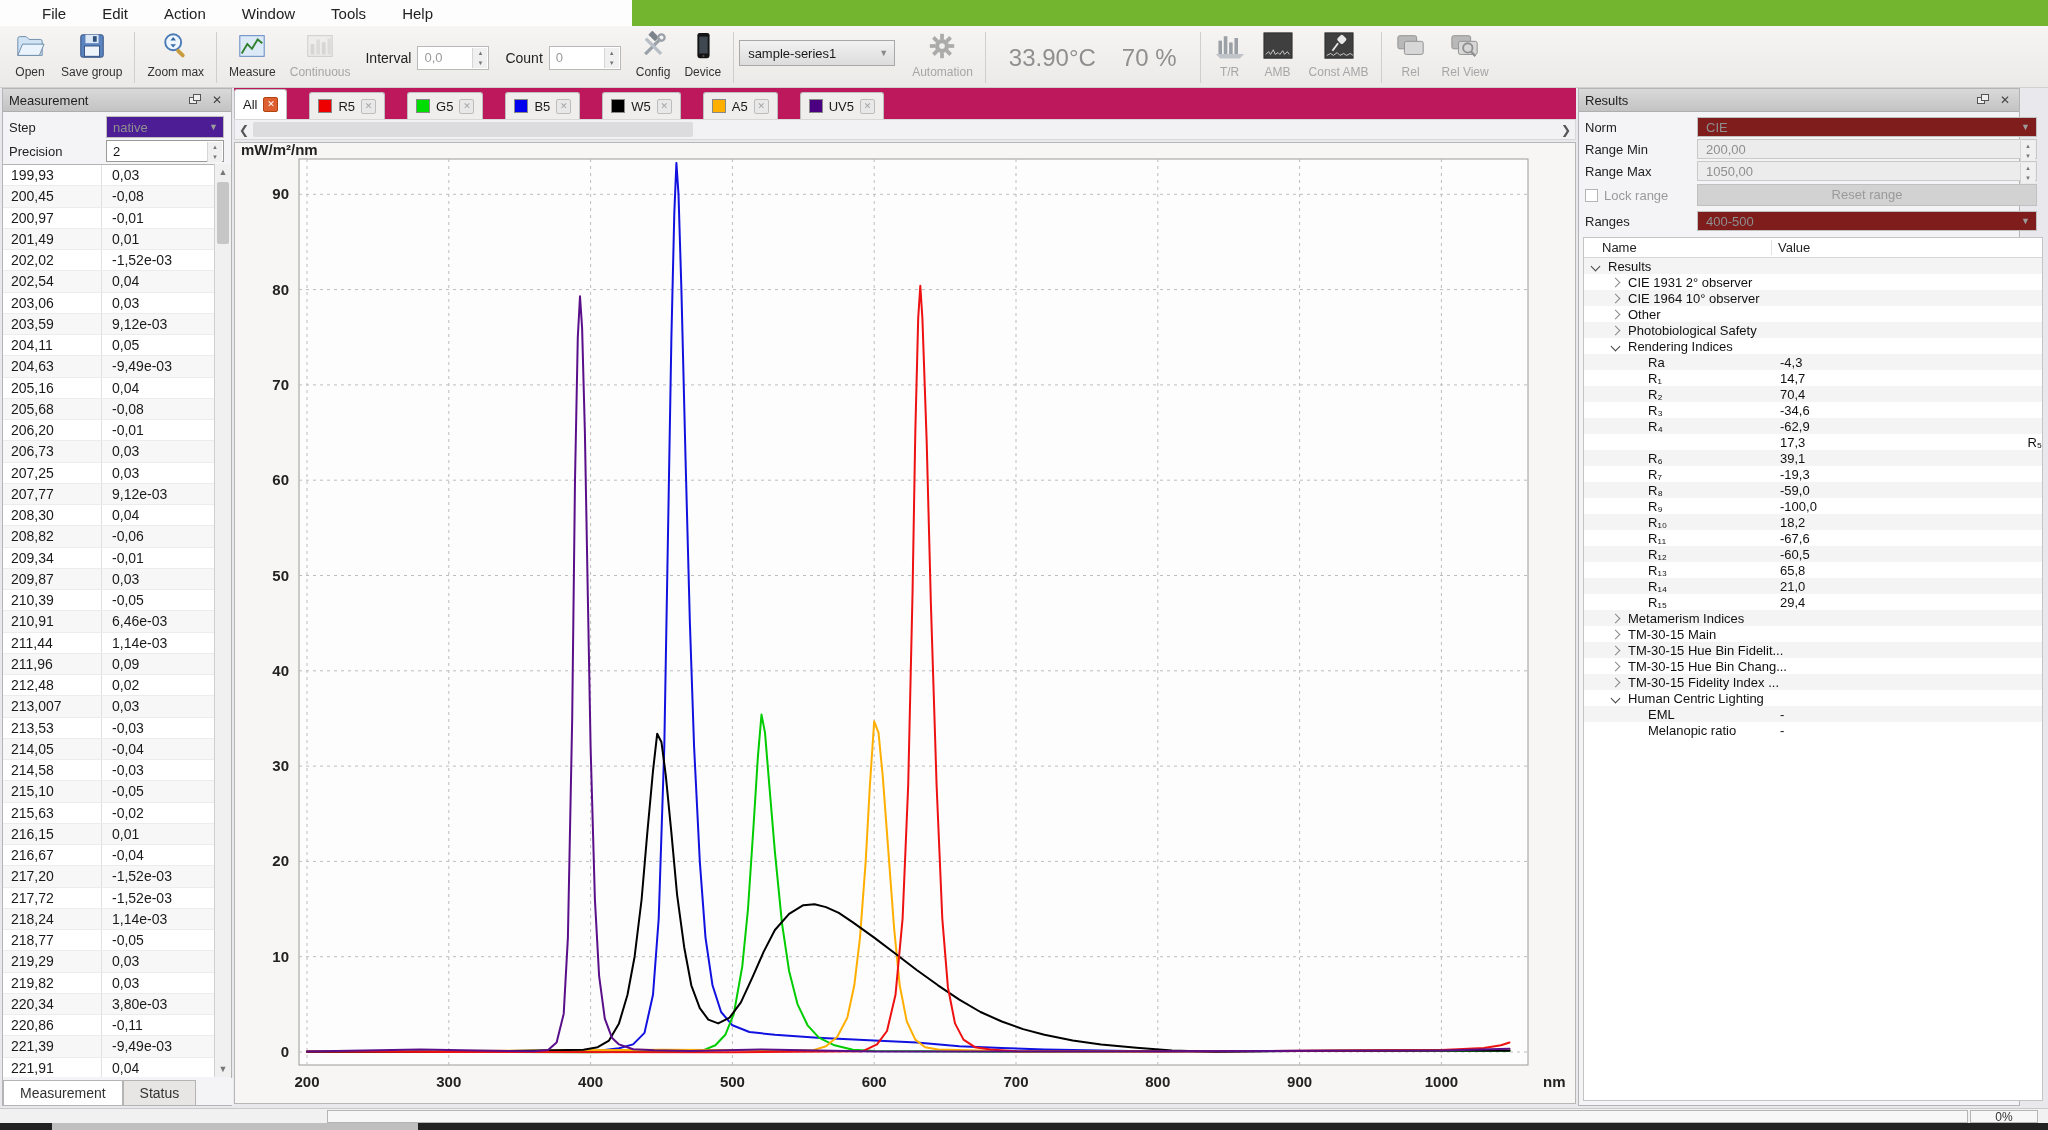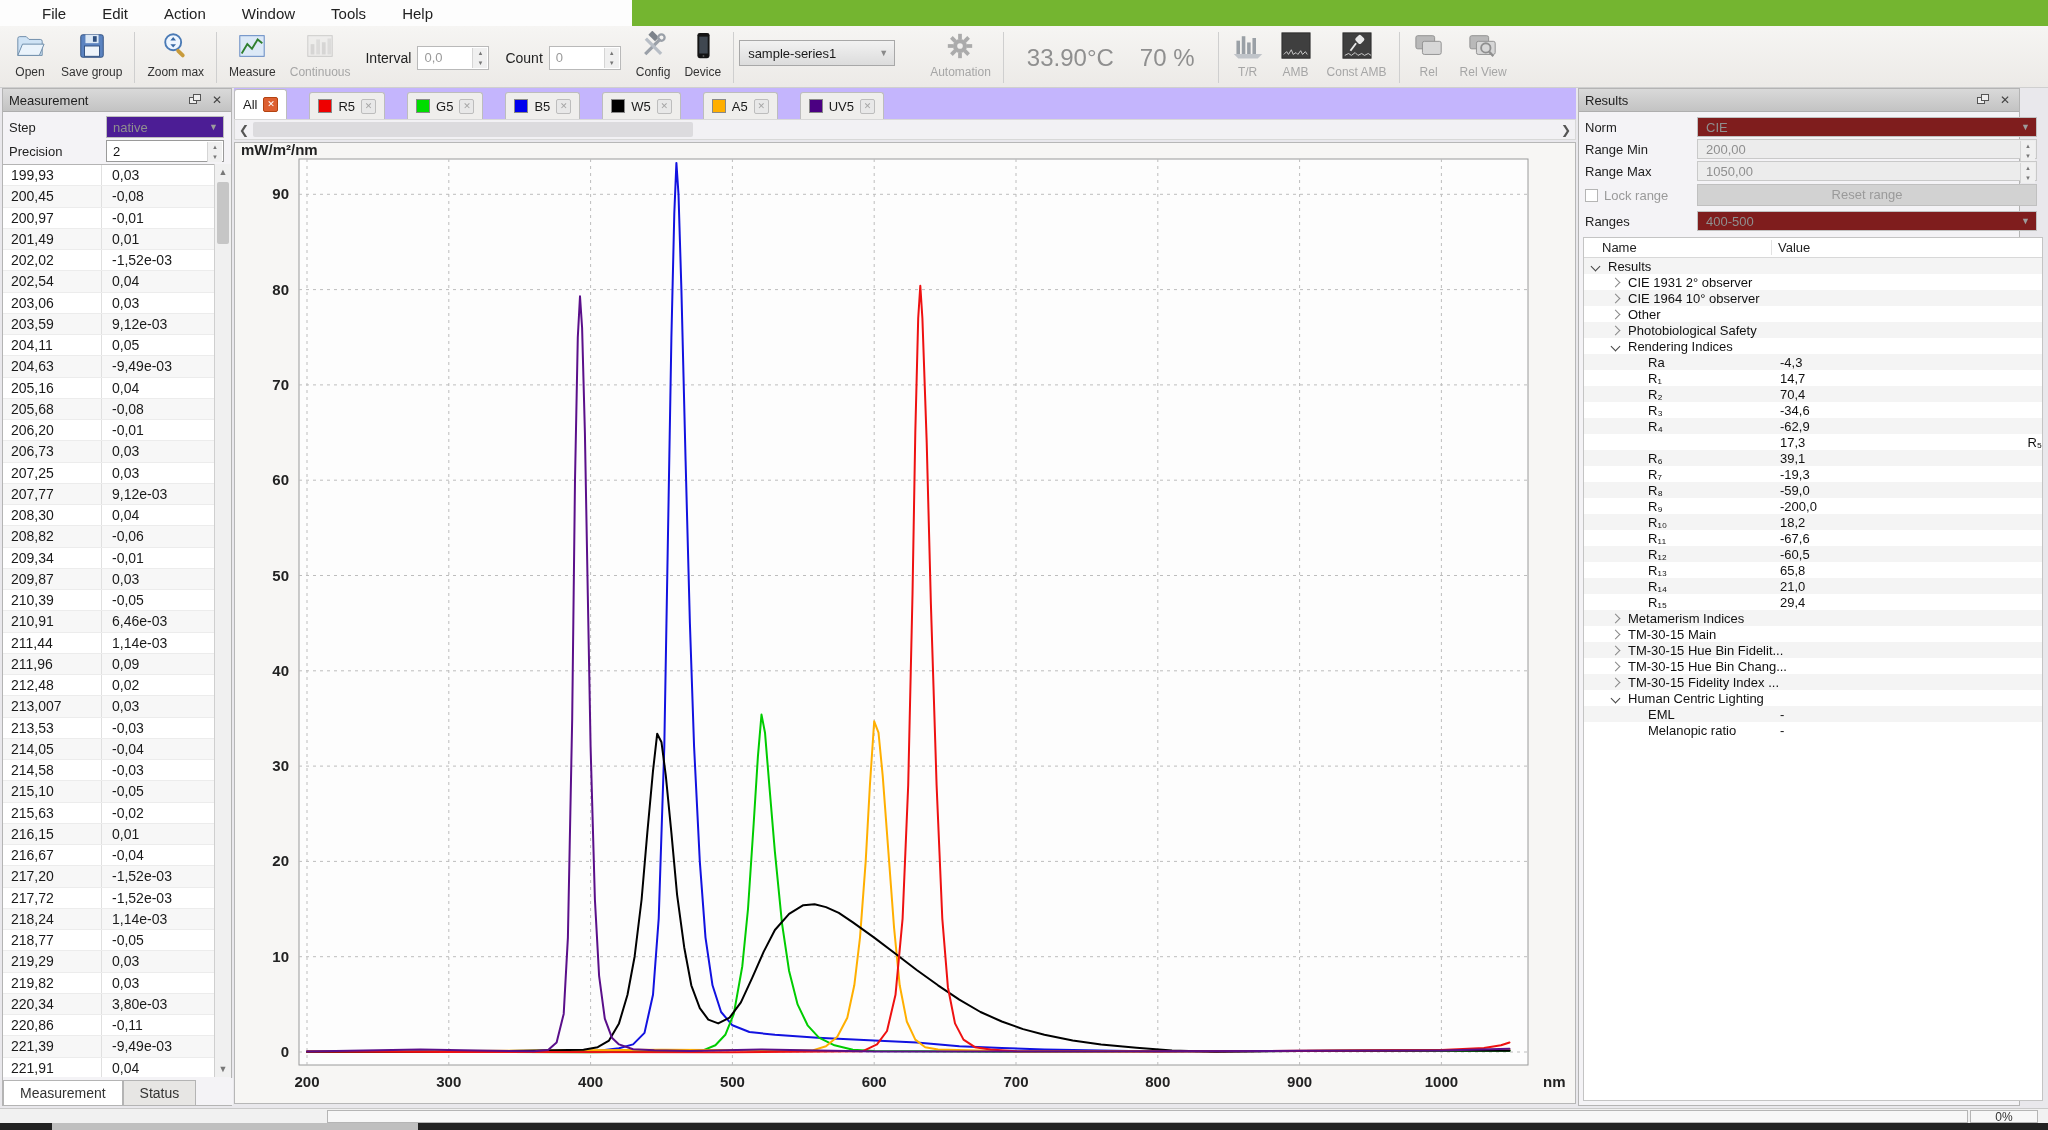--- a/index.html
+++ b/index.html
@@ -60,21 +60,21 @@
   .mc1 { width:99px; padding-left:8px; border-right:1px solid #e0e0e0; height:100%; display:flex; align-items:center; }
   .mc2 { padding-left:10px; }
   .vscroll { position:absolute; right:0; top:75px; width:17px; bottom:28px; background:#f0f0f0; border-left:1px solid #cfcfcf; }
   .vscroll .ar { position:absolute; left:0; width:16px; height:16px; color:#777; font-size:9px; text-align:center; line-height:16px; }
   .vthumb { position:absolute; left:2px; width:12px; background:#c6c6c6; border-radius:2px; }
   .bottom-tabs { position:absolute; left:0; bottom:0; height:27px; width:230px; display:flex; align-items:flex-end; background:#f4f3f6; }
   .btab { padding:4px 16px; font-size:14px; border:1px solid #b4b4b4; border-bottom:none; background:#e7e6e4; color:#333; }
   .btab.active { background:#fff; position:relative; z-index:2; }
 
   
-  #series-tabbar { left:234px; top:88px; width:1342px; height:31px; background:#c4b5fd; display:flex; align-items:flex-end; }
+  #series-tabbar { left:234px; top:88px; width:1342px; height:31px; background:#be185d; display:flex; align-items:flex-end; }
   .stab { height:27px; display:flex; align-items:center; gap:6px; padding:0 8px; margin-right:22px;
     background:#efeeec; border:1px solid #bdbdbd; border-bottom:none; border-radius:3px 3px 0 0; font-size:13px; }
   .stab.active { background:#fff; height:30px; }
   .chip { width:14px; height:14px; border:1px solid #888; }
   .closebox { width:15px; height:15px; background:#e8e8e8; border:1px solid #bdbdbd; border-radius:2px;
     color:#a5a5a5; font-size:9px; line-height:13px; text-align:center; }
   .closebox.hot { background:#dd5f30; border-color:#b34311; color:#fff; }
   #hscroll { left:234px; top:119px; width:1342px; height:21px; background:#f2f1f4; border:1px solid #d8d8d8;
     display:flex; align-items:center; }
   .harrow { width:18px; text-align:center; color:#555; font-size:12px; }
@@ -208,21 +208,21 @@
             <rect x="12" y="6" width="9" height="18" fill="#3f4750"></rect>
             <circle cx="16.5" cy="26.7" r="1" fill="#555"></circle>
           </svg></span>
       <span class="lbl">Device</span>
     </div>
     <div class="tsep"></div>
     <div class="combo">
       <span>sample-series1</span>
       <span class="arr">▼</span>
     </div>
-    <div class="tbtn disabled" style="margin-left:28px;">
+    <div class="tbtn disabled" style="margin-left:10px;">
       <span><svg viewBox="0 0 32 32" width="32" height="30">
             <g stroke="#ababab" stroke-width="4">
               <line x1="16" y1="3" x2="16" y2="9"></line>
               <line x1="16" y1="23" x2="16" y2="29"></line>
               <line x1="3" y1="16" x2="9" y2="16"></line>
               <line x1="23" y1="16" x2="29" y2="16"></line>
               <line x1="6.8" y1="6.8" x2="11" y2="11"></line>
               <line x1="21" y1="21" x2="25.2" y2="25.2"></line>
               <line x1="6.8" y1="25.2" x2="11" y2="21"></line>
               <line x1="21" y1="11" x2="25.2" y2="6.8"></line>
@@ -724,21 +724,21 @@
             <span class="tval">-19,3</span>
           </div>
           <div class="trow" style="position: relative;">
             <span style="width: 64px; display: inline-block;"></span>
             <span>R₈</span>
             <span class="tval">-59,0</span>
           </div>
           <div class="trow" style="position: relative;">
             <span style="width: 64px; display: inline-block;"></span>
             <span>R₉</span>
-            <span class="tval">-200,0</span>
+            <span class="tval">-100,0</span>
           </div>
           <div class="trow" style="position: relative;">
             <span style="width: 64px; display: inline-block;"></span>
             <span>R₁₀</span>
             <span class="tval">18,2</span>
           </div>
           <div class="trow" style="position: relative;">
             <span style="width: 64px; display: inline-block;"></span>
             <span>R₁₁</span>
             <span class="tval">-67,6</span>

